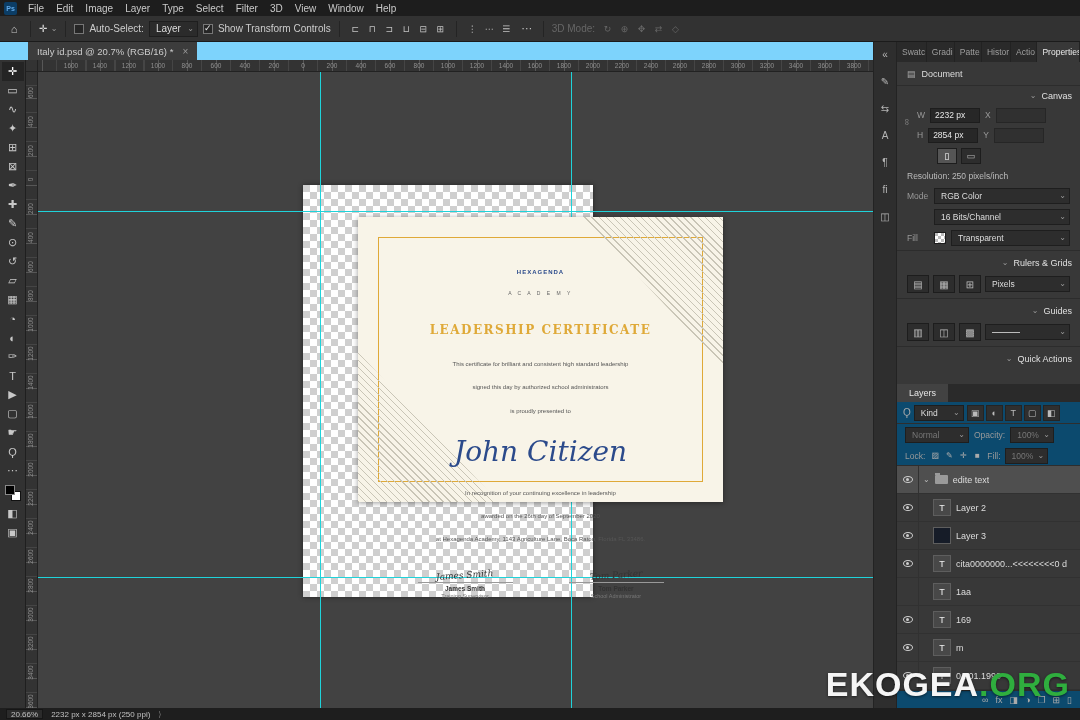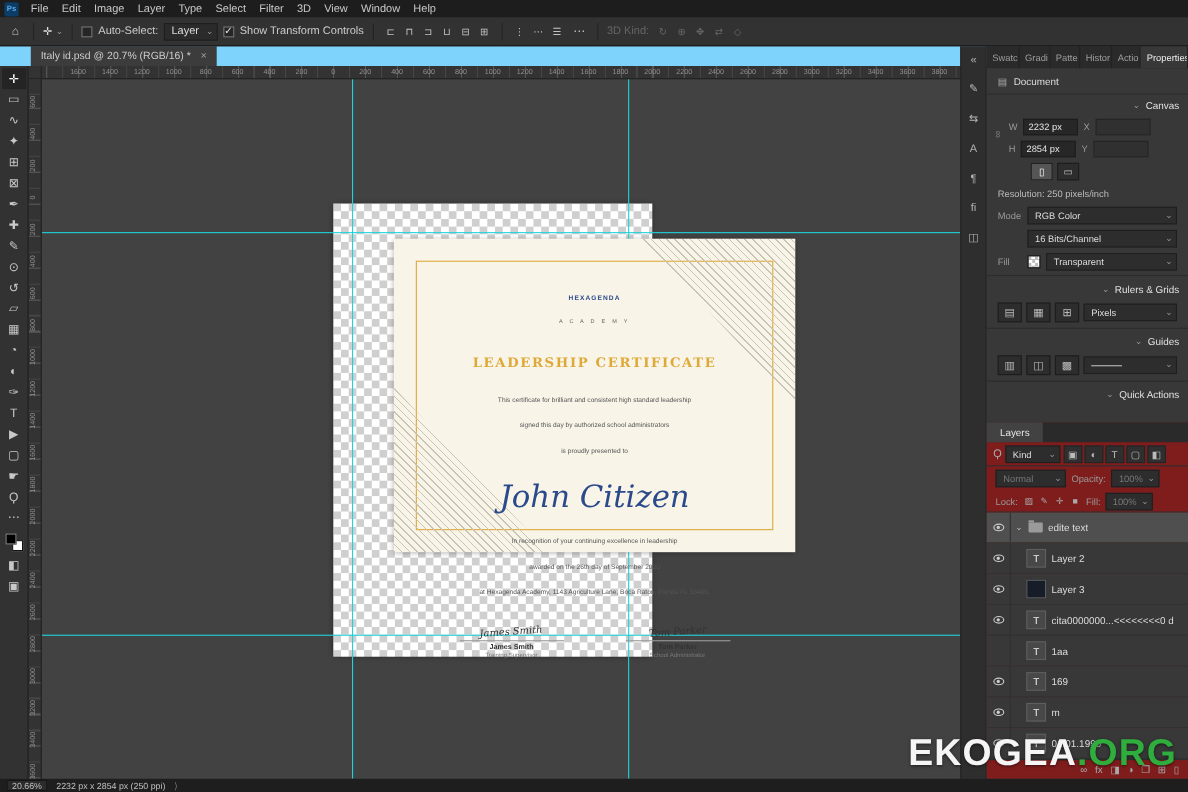--- a/index.html
+++ b/index.html
@@ -137,21 +137,21 @@
   .fill-swatch{width:12px;height:12px;border:1px solid #1d1d1d;flex:0 0 auto;
     background:repeating-conic-gradient(#fff 0% 25%,#bbb 0% 50%);background-size:6px 6px;}
   .pdivider{height:1px;background:#2c2c2c;margin:2px 0;flex:0 0 auto;}
   .btns-row{display:flex;align-items:center;gap:4px;height:24px;padding:0 10px;flex:0 0 auto;}
   .pbtn{width:22px;height:18px;background:#2d2d2d;border:1px solid #1d1d1d;display:flex;
     align-items:center;justify-content:center;color:#bbb;font-size:10px;flex:0 0 auto;}
   .line-sample{display:inline-block;width:28px;border-top:1px solid #bbb;}
   .spacer{flex:1;}
 
   
-  .layers-panel{flex:0 0 auto;background:#7f1d1d;}
+  .layers-panel{flex:0 0 auto;background:#0c4a6e;}
   .layers-tabrow{height:18px;background:#2a2a2a;display:flex;align-items:stretch;}
   .layers-tab{background:#424242;color:#e5e5e5;font-size:9px;display:flex;align-items:center;padding:0 12px;}
   .lfilter-row{height:22px;display:flex;align-items:center;gap:3px;padding:0 6px;border-bottom:1px solid #2e2e2e;}
   .search-icon{color:#aaa;font-size:10px;}
   .kind-select{flex:0 0 50px;}
   .lficon{width:17px;height:16px;background:#2f2f2f;border:1px solid #242424;display:flex;
     align-items:center;justify-content:center;font-size:9px;color:#bbb;}
   .lblend-row{height:22px;display:flex;align-items:center;gap:5px;padding:0 8px;}
   .llbl{color:#999;font-size:8.5px;flex:0 0 auto;}
   .w70{flex:0 0 64px;} .w44{flex:0 0 42px;}
@@ -231,21 +231,21 @@
       <span class="icon-btn sm">⊞</span>
     </span>
   <span class="sep"></span>
   <span id="dist-icons" style="display:flex;gap:2px">
       <span class="icon-btn sm">⋮</span>
       <span class="icon-btn sm">⋯</span>
       <span class="icon-btn sm">☰</span>
     </span>
   <span class="icon-btn">⋯</span>
   <span class="sep"></span>
-  <span class="dim">3D Kind:</span>
+  <span class="dim">3D Mode:</span>
   <span id="mode3d-icons" style="display:flex;gap:2px">
       <span class="icon-btn sm dim">↻</span>
       <span class="icon-btn sm dim">⊕</span>
       <span class="icon-btn sm dim">✥</span>
       <span class="icon-btn sm dim">⇄</span>
       <span class="icon-btn sm dim">◇</span>
     </span>
 </div>
 
 <div class="tabbar">

